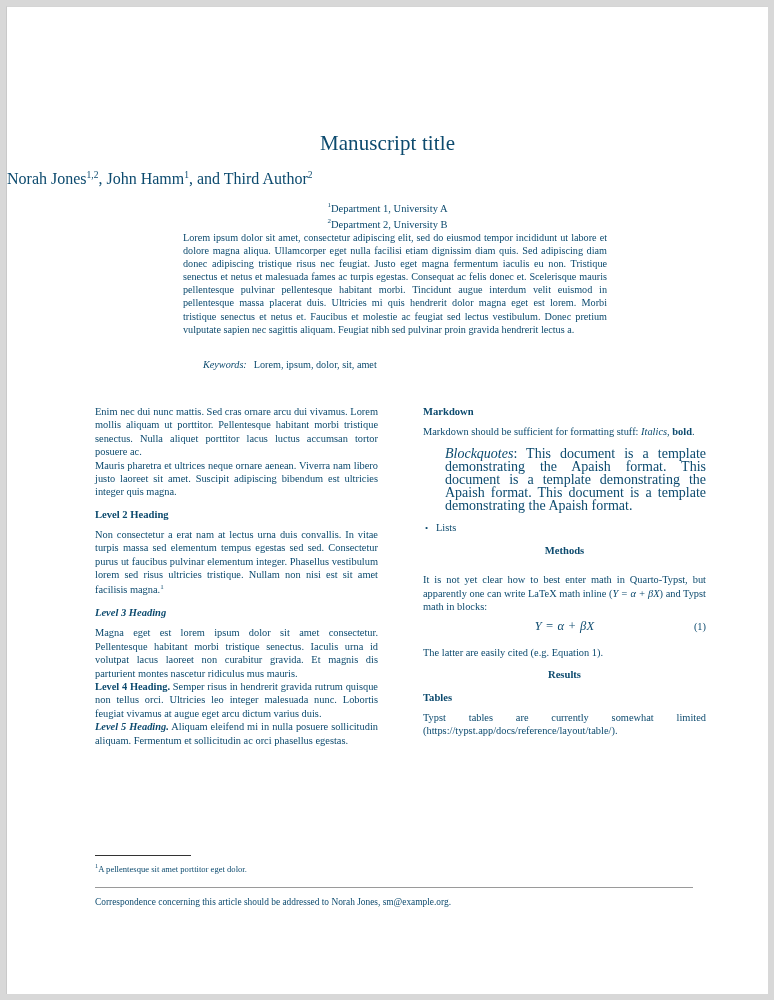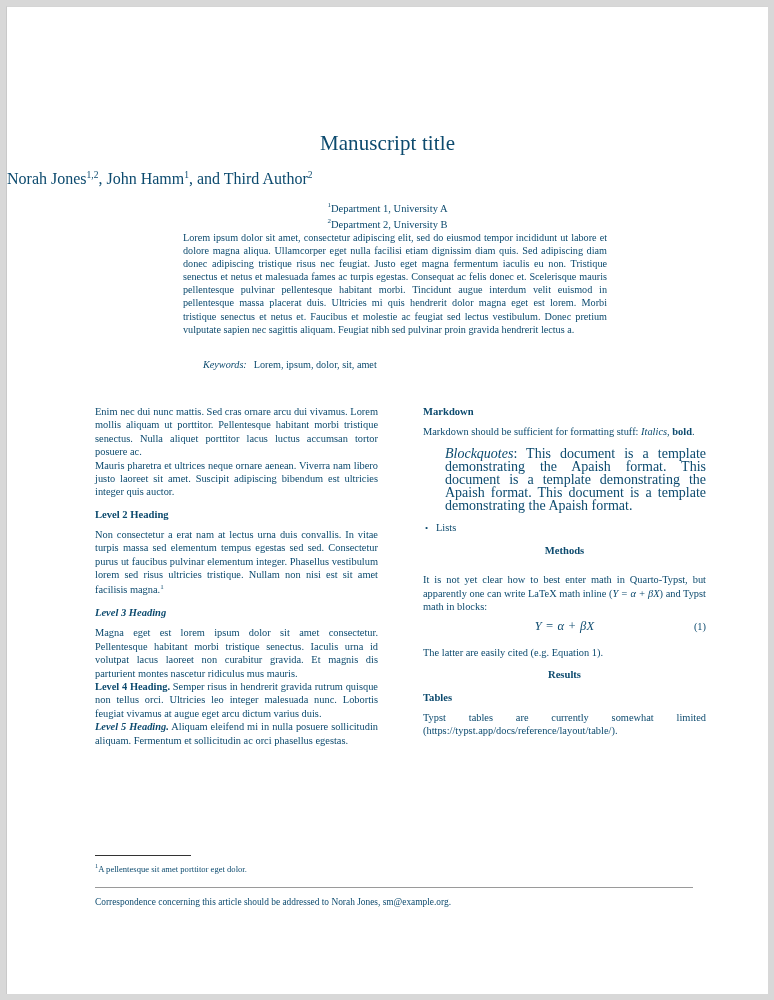--- a/index.html
+++ b/index.html
@@ -229,21 +229,21 @@
     </div>
 
     <div class="abstract">Lorem ipsum dolor sit amet, consectetur adipiscing elit, sed do eiusmod tempor incididunt ut labore et dolore magna aliqua. Ullamcorper eget nulla facilisi etiam dignissim diam quis. Sed adipiscing diam donec adipiscing tristique risus nec feugiat. Justo eget magna fermentum iaculis eu non. Tristique senectus et netus et malesuada fames ac turpis egestas. Consequat ac felis donec et. Scelerisque mauris pellentesque pulvinar pellentesque habitant morbi. Tincidunt augue interdum velit euismod in pellentesque massa placerat duis. Ultricies mi quis hendrerit dolor magna eget est lorem. Morbi tristique senectus et netus et. Faucibus et molestie ac feugiat sed lectus vestibulum. Donec pretium vulputate sapien nec sagittis aliquam. Feugiat nibh sed pulvinar proin gravida hendrerit lectus a.</div>
 
     <div class="keywords">
       <span class="kw-label">Keywords:</span><span>Lorem, ipsum, dolor, sit, amet</span>
     </div>
 
     <div class="col col-left">
       <p>Enim nec dui nunc mattis. Sed cras ornare arcu dui vivamus. Lorem mollis aliquam ut porttitor. Pellentesque habitant morbi tristique senectus. Nulla aliquet porttitor lacus luctus accumsan tortor posuere ac.</p>
-      <p>Mauris pharetra et ultrices neque ornare aenean. Viverra nam libero justo laoreet sit amet. Suscipit adipiscing bibendum est ultricies integer quis auctor.</p>
+      <p>Mauris pharetra et ultrices neque ornare aenean. Viverra nam libero justo laoreet sit amet. Suscipit adipiscing bibendum est ultricies integer quis magna.</p>
       <div class="gap"></div>
       <h2 class="h2">Level 2 Heading</h2>
       <div class="gap-sm"></div>
       <p><span>Non consectetur a erat nam at lectus urna duis convallis. In vitae turpis massa sed elementum tempus egestas sed sed. Consectetur purus ut faucibus pulvinar elementum integer. Phasellus vestibulum lorem sed risus ultricies tristique. Nullam non nisi est sit amet facilisis magna.</span><sup class="fn">1</sup></p>
       <div class="gap"></div>
       <h3 class="h3">Level 3 Heading</h3>
       <div class="gap-sm"></div>
       <p>Magna eget est lorem ipsum dolor sit amet consectetur. Pellentesque habitant morbi tristique senectus. Iaculis urna id volutpat lacus laoreet non curabitur gravida. Et magnis dis parturient montes nascetur ridiculus mus mauris.</p>
       <p><span class="runin-b">Level 4 Heading.</span> <span>Semper risus in hendrerit gravida rutrum quisque non tellus orci. Ultricies leo integer malesuada nunc. Lobortis feugiat vivamus at augue eget arcu dictum varius duis.</span></p>
       <p><span class="runin-bi">Level 5 Heading.</span> <span>Aliquam eleifend mi in nulla posuere sollicitudin aliquam. Fermentum et sollicitudin ac orci phasellus egestas.</span></p>

